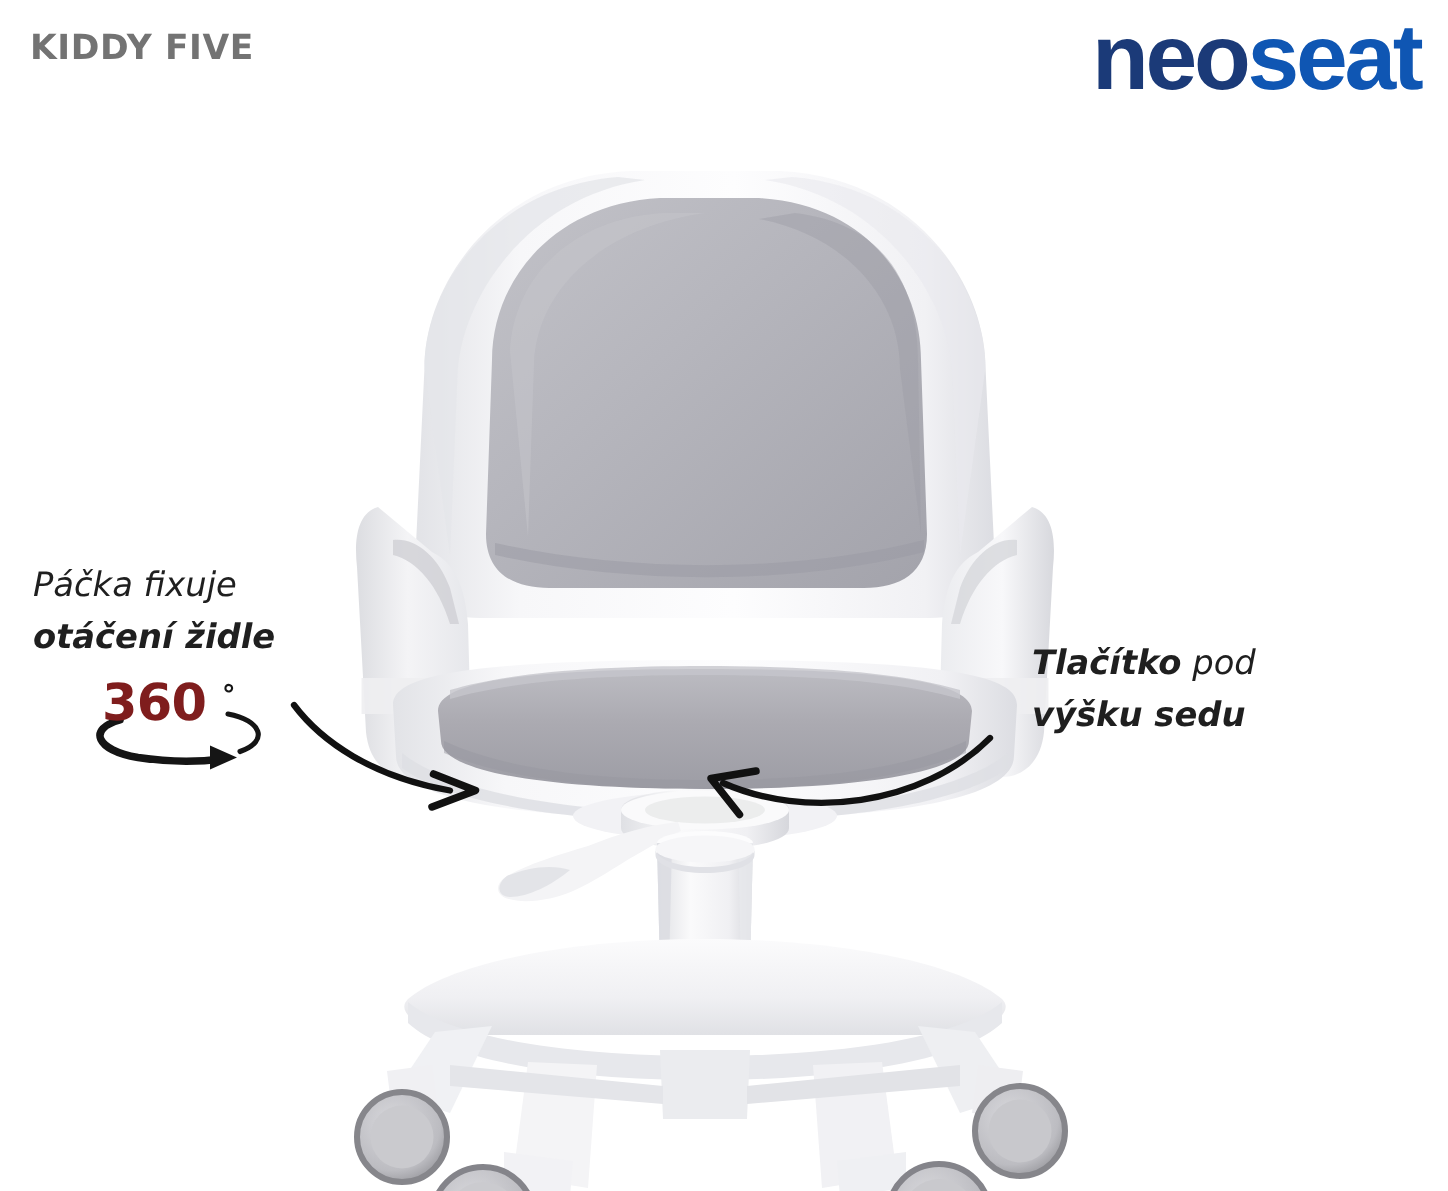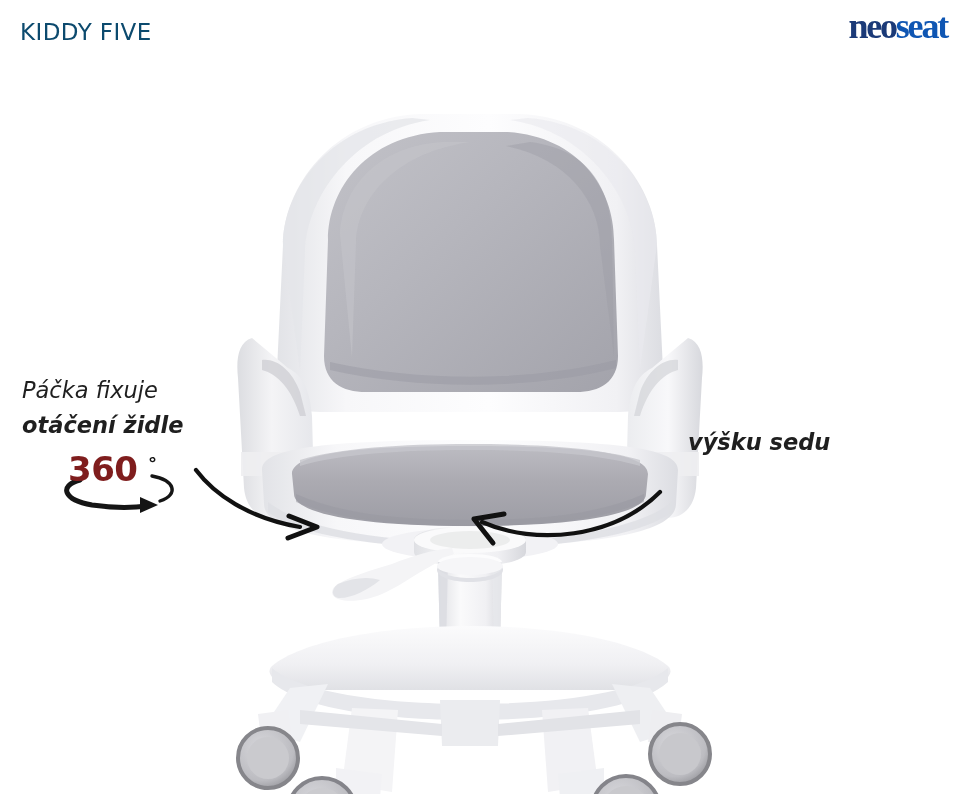--- a/index.html
+++ b/index.html
@@ -15,35 +15,35 @@
     font-family: "DejaVu Sans", "Liberation Sans", sans-serif;
     color: #1a1a1a;
   }
 
   
   #page-title {
     position: absolute;
     left: 20px;
     top: 19px;
     font-size: 23px;
-    font-weight: normal;
+    font-weight: bold;
     letter-spacing: 0.4px;
-    color: #0c4a6e;
+    color: #737373;
     white-space: nowrap;
   }
   #brand-logo {
     position: absolute;
     right: 18px;
     top: 8px;
-    font-size: 36px;
+    font-size: 62px;
     font-weight: bold;
     letter-spacing: -2.2px;
     line-height: 1;
     white-space: nowrap;
-    font-family: Liberation Serif, serif;
+    font-family: Liberation Sans, sans-serif;
   }
   #brand-logo .logo-neo { color: #1b3a78; }
   #brand-logo .logo-seat { color: #0f56b3; }
 
   
   .annot {
     position: absolute;
     font-size: 22.5px;
     line-height: 35px;
     color: #1f1f1f;
@@ -362,14 +362,15 @@
 
     <path d="M28 28 C6 34, 12 48, 40 53 C60 56, 80 56, 96 54" fill="none" stroke="#151515" stroke-width="5" stroke-linecap="round"></path>
 
     <path d="M88 45 L106 53 L88 61 Z" fill="#151515"></path>
   </svg>
   <div class="badge-text">360</div>
   <div class="badge-deg">°</div>
 </div>
 
 <div id="annot-right" class="annot">
+  <div><span class="b">Tlačítko</span><span> pod</span></div>
   <div class="b">výšku sedu</div>
 </div>
 
 </body></html>

